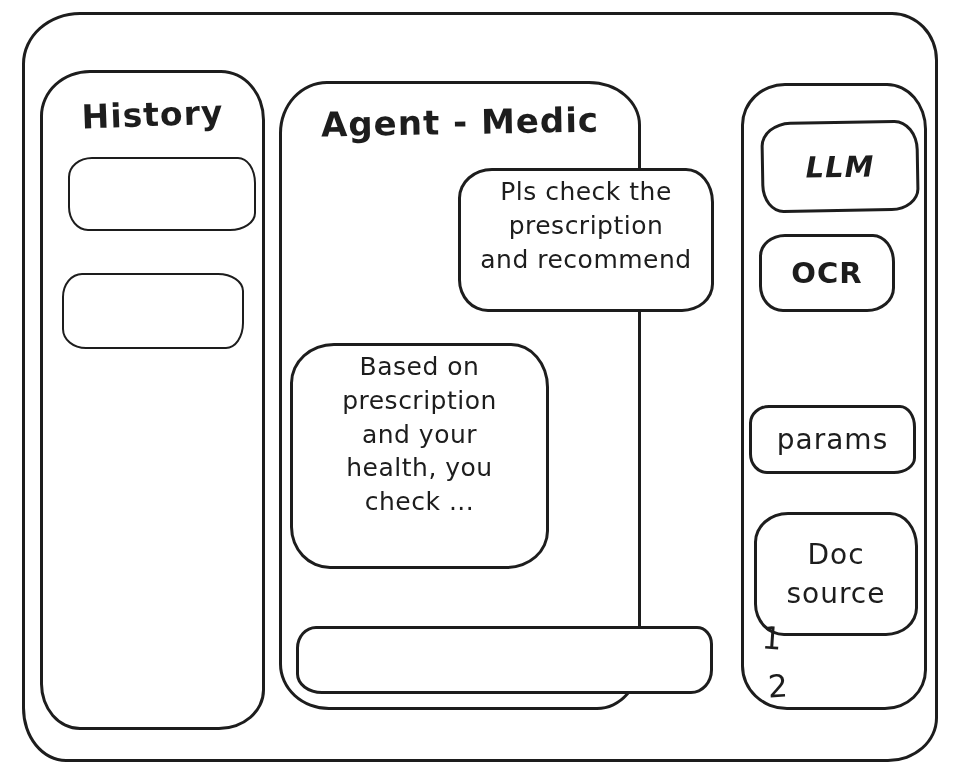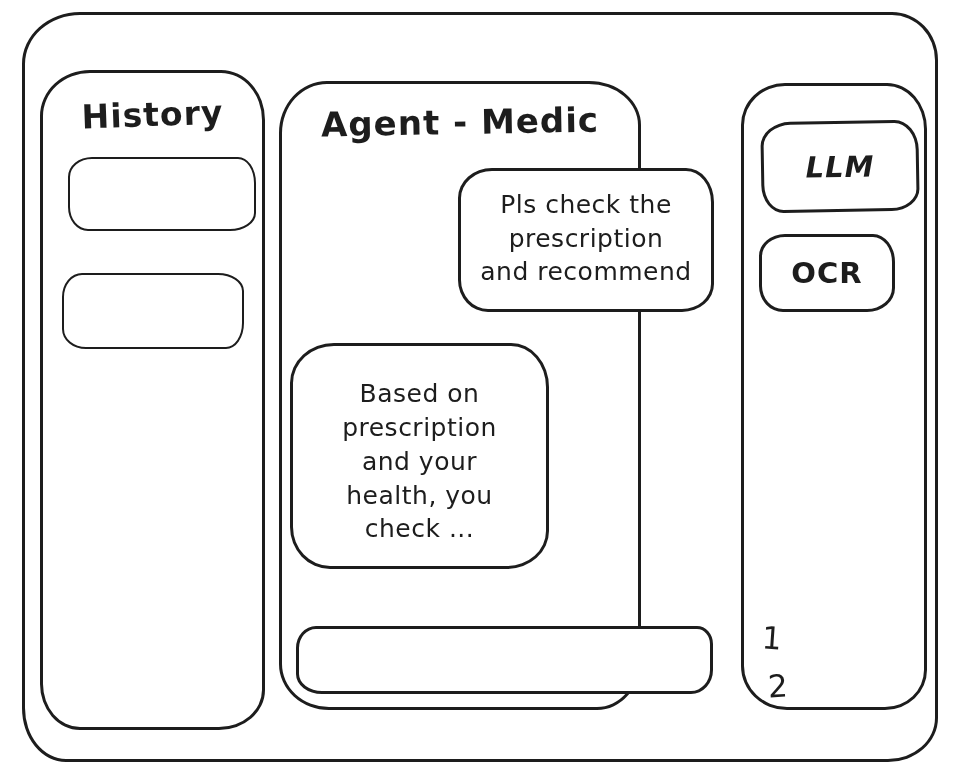--- a/index.html
+++ b/index.html
@@ -62,27 +62,27 @@
     left: 0; top: 18px; width: 100%;
     text-align: center;
     font-size: 34px;
     font-weight: bold;
     letter-spacing: 1px;
     transform: rotate(-1deg);
   }
   .bubble {
     border-width: 3px;
     display: flex;
-    align-items: flex-end;
+    align-items: flex-start;
     justify-content: center;
     text-align: center;
     font-size: 25px;
     line-height: 1.35;
     letter-spacing: 0.5px;
-    padding: 20px 10px;
+    padding: 4px 10px;
   }
   .bubble-text {
     white-space: pre-line;
   }
   .bubble-user {
     left: 176px; top: 84px; width: 256px; height: 144px;
     border-radius: 34px 28px 32px 30px / 30px 34px 28px 32px;
   }
   .bubble-assistant {
     left: 8px; top: 259px; width: 259px; height: 226px;
@@ -190,18 +190,21 @@
 health, you
 check ...</span>
       </div>
 
       <input class="chat-input" type="text" value="" style="">
     </main>
 
     <aside class="sk tools-panel" style="left:716px; top:68px;">
       <button class="tool-btn tool-llm">LLM</button>
       <button class="tool-btn tool-ocr">OCR</button>
+      <button class="tool-btn tool-params">params</button>
+      <button class="tool-btn tool-doc">Doc
+source</button>
       <button class="doc-num doc-num-1">1</button>
       <button class="doc-num doc-num-2">2</button>
     </aside>
 
   </div>
 </div>
 
 </body></html>

